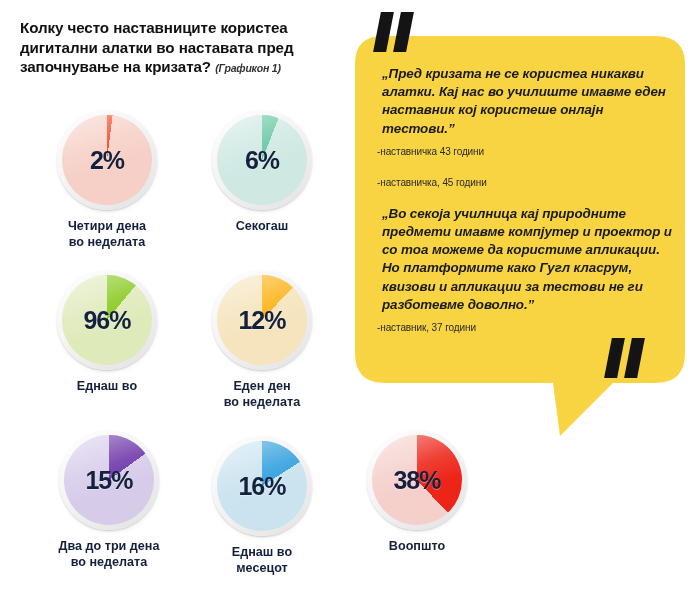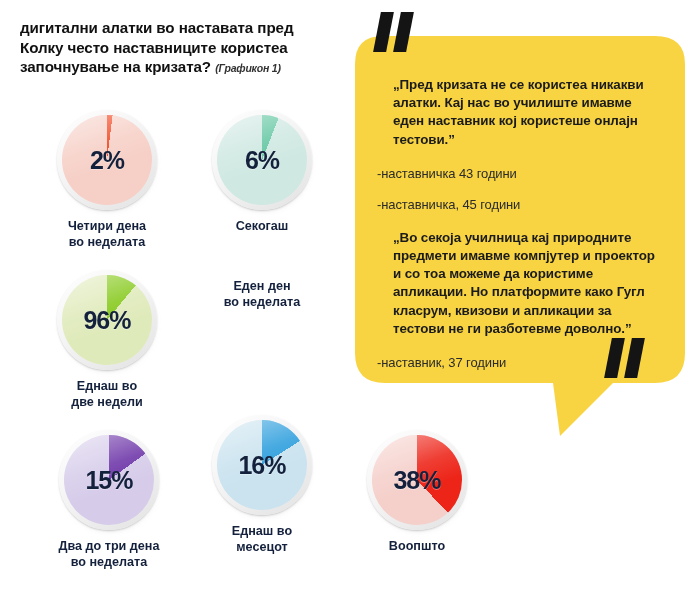--- a/index.html
+++ b/index.html
@@ -62,36 +62,36 @@
   .qmark i{
     display:inline-block;width:13px;height:40px;background:#141414;
     transform:skewX(-11deg);margin-right:7px;
   }
   #qmark-open{left:22px;top:4px;}
   #qmark-close{left:253px;top:330px;}
 
   #quotes{position:absolute;left:22px;top:52px;width:300px;}
   .quote{margin-bottom:14px;}
   .quote p{
-    margin:16px;font-weight:bold;font-size:13.4px;
+    margin:5px;font-style:italic;font-weight:bold;font-size:13.4px;
     color:#1b1b1b;line-height:18.2px;letter-spacing:-0.1px;
   }
   .quote .attrib{
-    margin:0;font-style:normal;font-weight:normal;font-size:13px;
+    margin:0;font-style:normal;font-weight:normal;font-size:10px;
     color:#2b2b2b;line-height:17px;
   }
 </style>
 </head>
 <body>
 
 <div id="stage">
 
   <div id="title-block">
+    <div class="tline">Колку често наставниците користеа</div>
     <div class="tline">дигитални алатки во наставата пред</div>
-    <div class="tline">Колку често наставниците користеа</div>
     <div class="tline"><span>започнување на кризата?</span> <span class="subtitle">(Графикон 1)</span></div>
   </div>
 
   <div id="pies">
       <div class="pie-cell" style="left: 32px; top: 110px;">
         <div class="pie-wrap">
           <div class="pie-shadow"></div>
           <div class="pie-ring"></div>
           <div class="pie-disc" style="background:conic-gradient(from 0deg, #f1421b 0deg 7.2deg, #f6cfc6 7.2deg 360deg);"></div>
           <div class="pie-gloss"></div>
@@ -117,43 +117,49 @@
       <div class="pie-cell" style="left: 32px; top: 270px;">
         <div class="pie-wrap">
           <div class="pie-shadow"></div>
           <div class="pie-ring"></div>
           <div class="pie-disc" style="background:conic-gradient(from 0deg, #86c91c 0deg 39.6deg, #dfeaba 39.6deg 360deg);"></div>
           <div class="pie-gloss"></div>
           <div class="pie-value">96%</div>
         </div>
         <div class="pie-label">
           <span>Еднаш во</span>
-          <span>две недели</span>
         </div>
       </div>
       <div class="pie-cell" style="left: 187px; top: 270px;">
+        <div class="pie-wrap">
+          <div class="pie-shadow"></div>
+          <div class="pie-ring"></div>
+          <div class="pie-disc" style="background:conic-gradient(from 0deg, #fdb214 0deg 43.2deg, #f5e4bd 43.2deg 360deg);"></div>
+          <div class="pie-gloss"></div>
+          <div class="pie-value">12%</div>
+        </div>
         <div class="pie-label">
           <span>Еден ден</span>
           <span>во неделата</span>
         </div>
       </div>
       <div class="pie-cell" style="left: 34px; top: 430px;">
         <div class="pie-wrap">
           <div class="pie-shadow"></div>
           <div class="pie-ring"></div>
           <div class="pie-disc" style="background:conic-gradient(from 0deg, #6d35a8 0deg 54deg, #d6ccea 54deg 360deg);"></div>
           <div class="pie-gloss"></div>
           <div class="pie-value">15%</div>
         </div>
         <div class="pie-label">
           <span>Два до три дена</span>
           <span>во неделата</span>
         </div>
       </div>
-      <div class="pie-cell" style="left: 187px; top: 415px;">
+      <div class="pie-cell" style="left: 187px; top: 436px;">
         <div class="pie-wrap">
           <div class="pie-shadow"></div>
           <div class="pie-ring"></div>
           <div class="pie-disc" style="background:conic-gradient(from 0deg, #2f9fdd 0deg 57.6deg, #cae3ef 57.6deg 360deg);"></div>
           <div class="pie-gloss"></div>
           <div class="pie-value">16%</div>
         </div>
         <div class="pie-label">
           <span>Еднаш во</span>
           <span>месецот</span>

